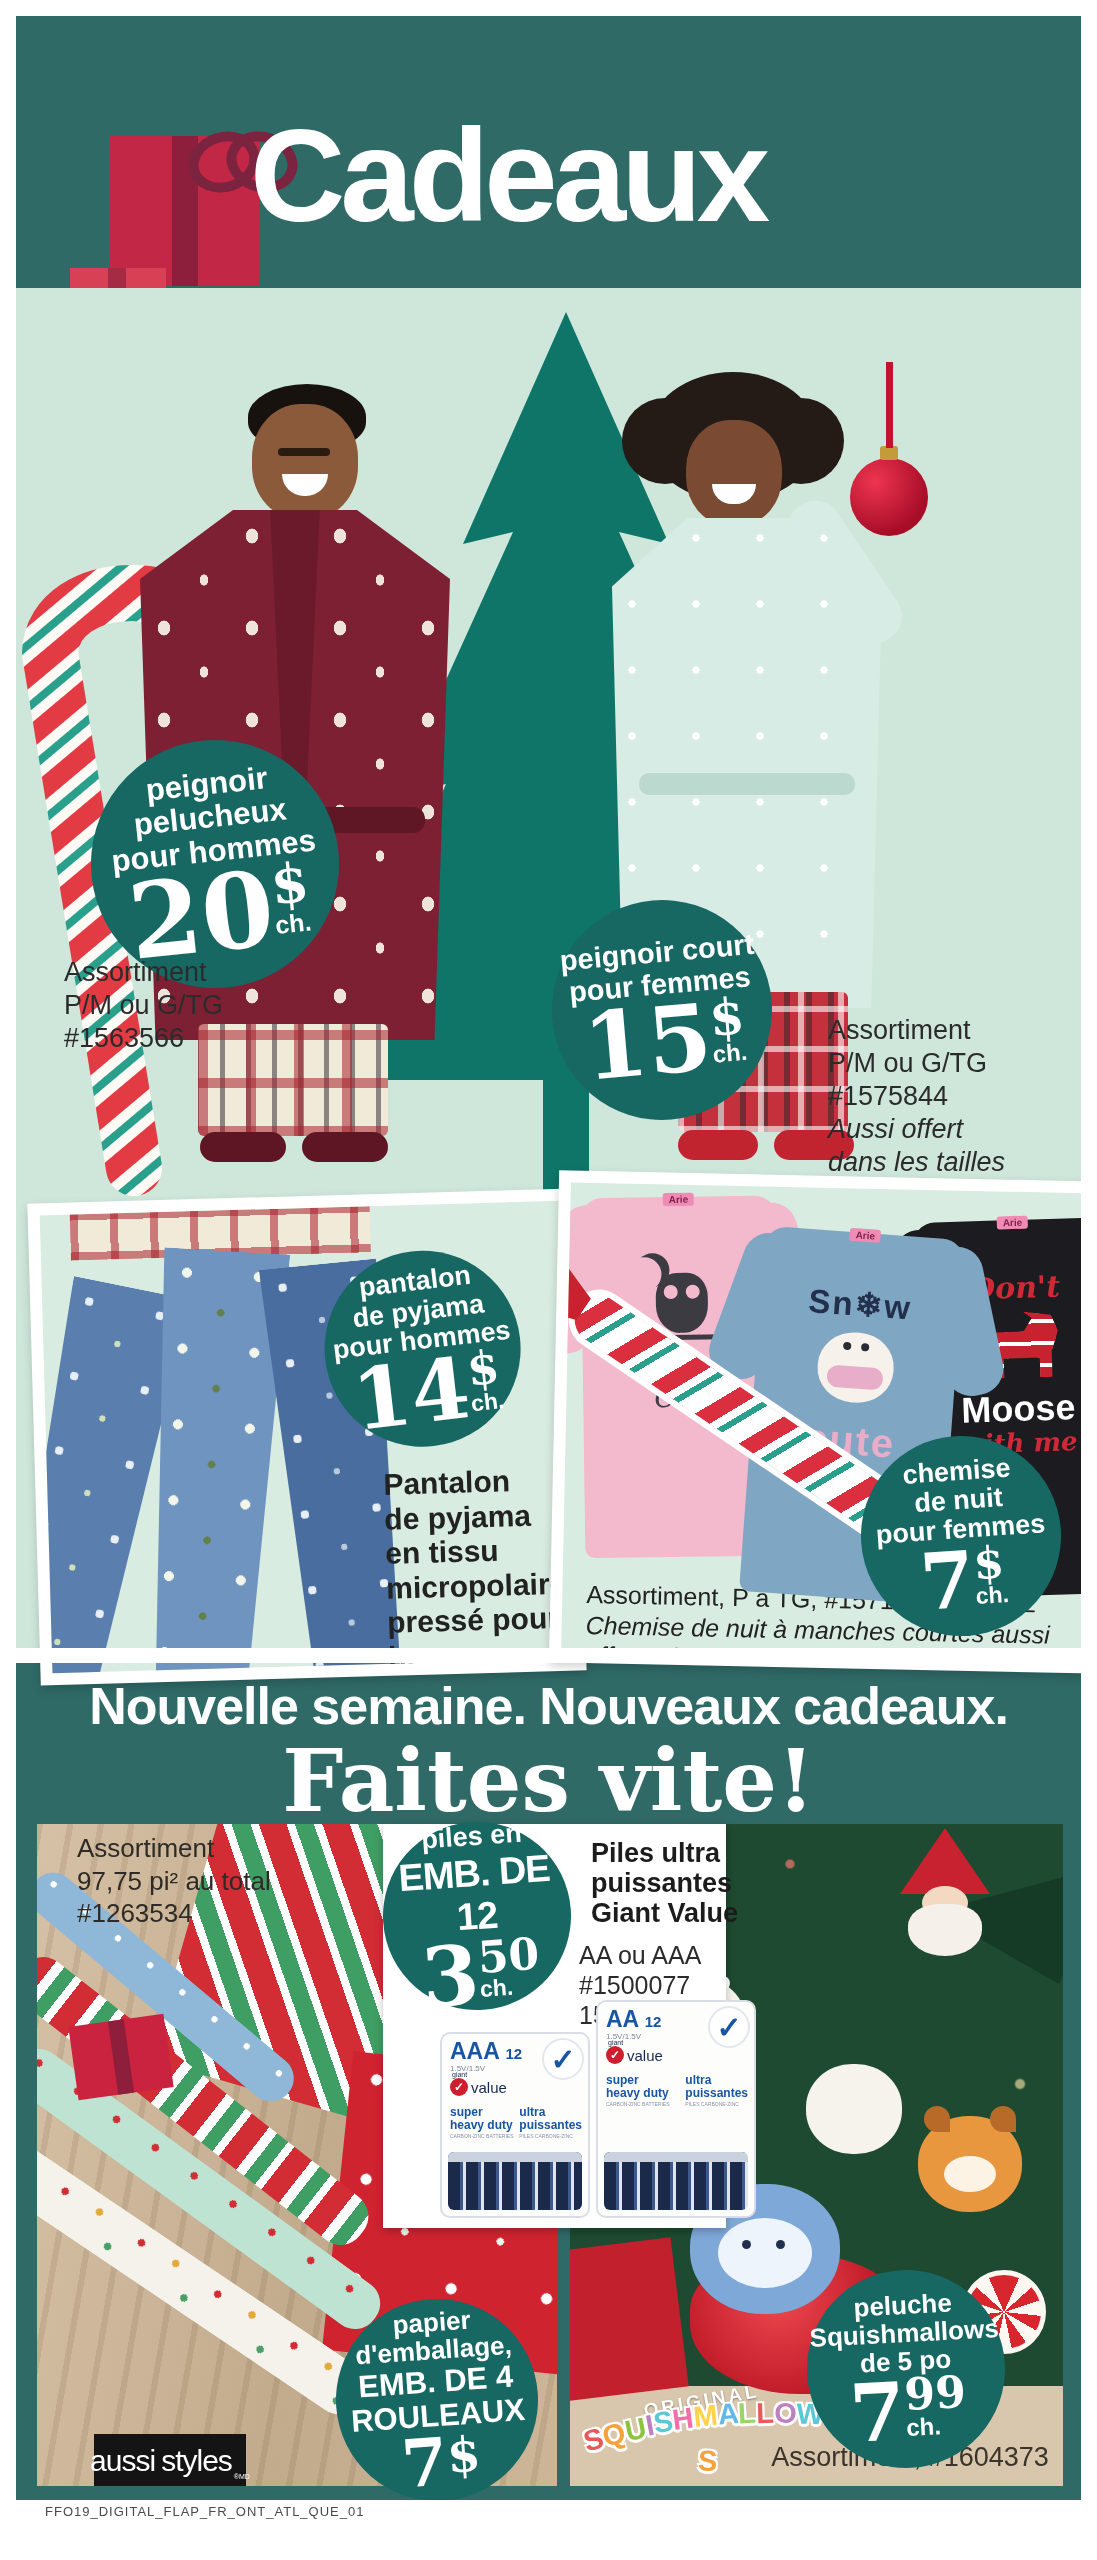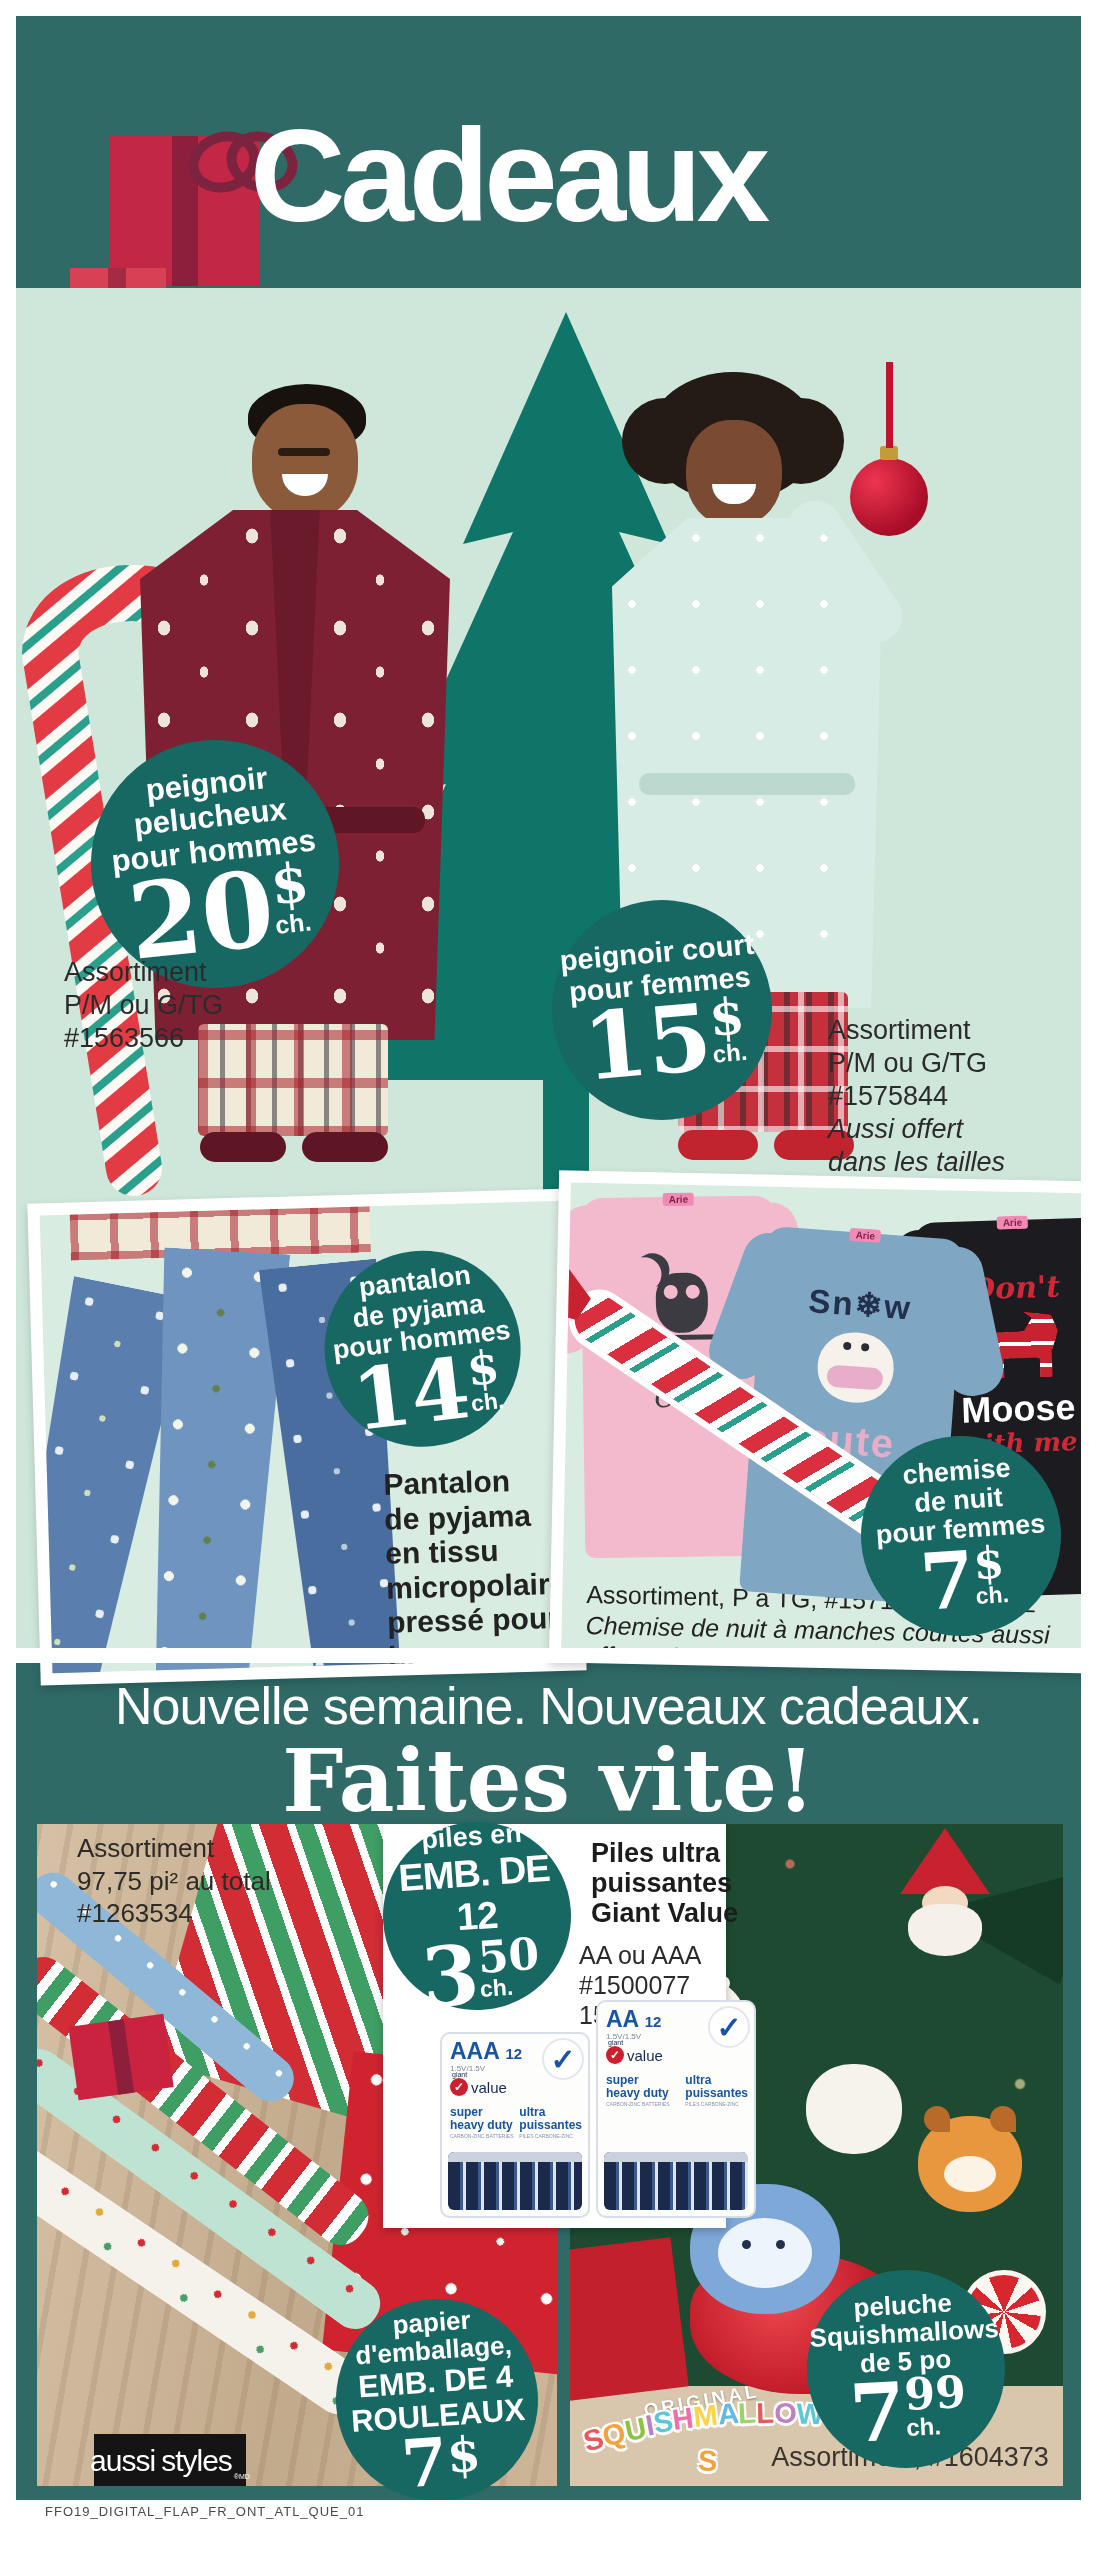--- a/index.html
+++ b/index.html
@@ -141,21 +141,21 @@
   .ribbon-candy:before { left:-48px; clip-path:polygon(100% 30%,0 0,20% 50%,0 100%,100% 70%); }
   .ribbon-candy:after { right:-48px; clip-path:polygon(0 30%,100% 0,80% 50%,100% 100%,0 70%); }
   .gown-caption { left:24px; top:396px; width:470px; color:#222; font-size:25px; line-height:1.22; }
   .b-gown { left:845px; top:1420px; width:200px; height:200px; transform:rotate(-4deg); z-index:6; }
   .b-gown .blabel { font-size:27px; }
   .b-gown .num { font-size:78px; } .b-gown .dollar { font-size:44px; } .b-gown .unit { font-size:23px; margin-top:3px; }
 
   .white-strip { left:0; top:1632px; width:1065px; height:15px; background:#fff; }
 
   
-  .banner-l1 { left:0; top:1660px; width:1065px; text-align:center; color:#fff; font-weight:normal; font-size:52px; letter-spacing:-1px; }
+  .banner-l1 { left:0; top:1660px; width:1065px; text-align:center; color:#fff; font-weight:bold; font-size:52px; letter-spacing:-1px; }
   .banner-l2 { left:0; top:1714px; width:1065px; text-align:center; color:#fff; font-weight:bold; font-size:86px; font-family:"DejaVu Serif", serif; }
 
   
   .bottom { left:0; top:1805px; width:1065px; height:695px; }
   .panel { overflow:hidden; }
   .panel-wrap { left:21px; top:3px; width:520px; height:662px;
     background:linear-gradient(100deg,#d6c1a6,#c2aa8c 55%,#cdb697);
     }
   .wood-lines { position:absolute; inset:0; background:repeating-linear-gradient(100deg,rgba(110,82,54,.14) 0 6px,transparent 6px 30px); }
   .sheet-stripe { position:absolute; left:150px; top:-30px; width:420px; height:330px; transform:rotate(16deg);

